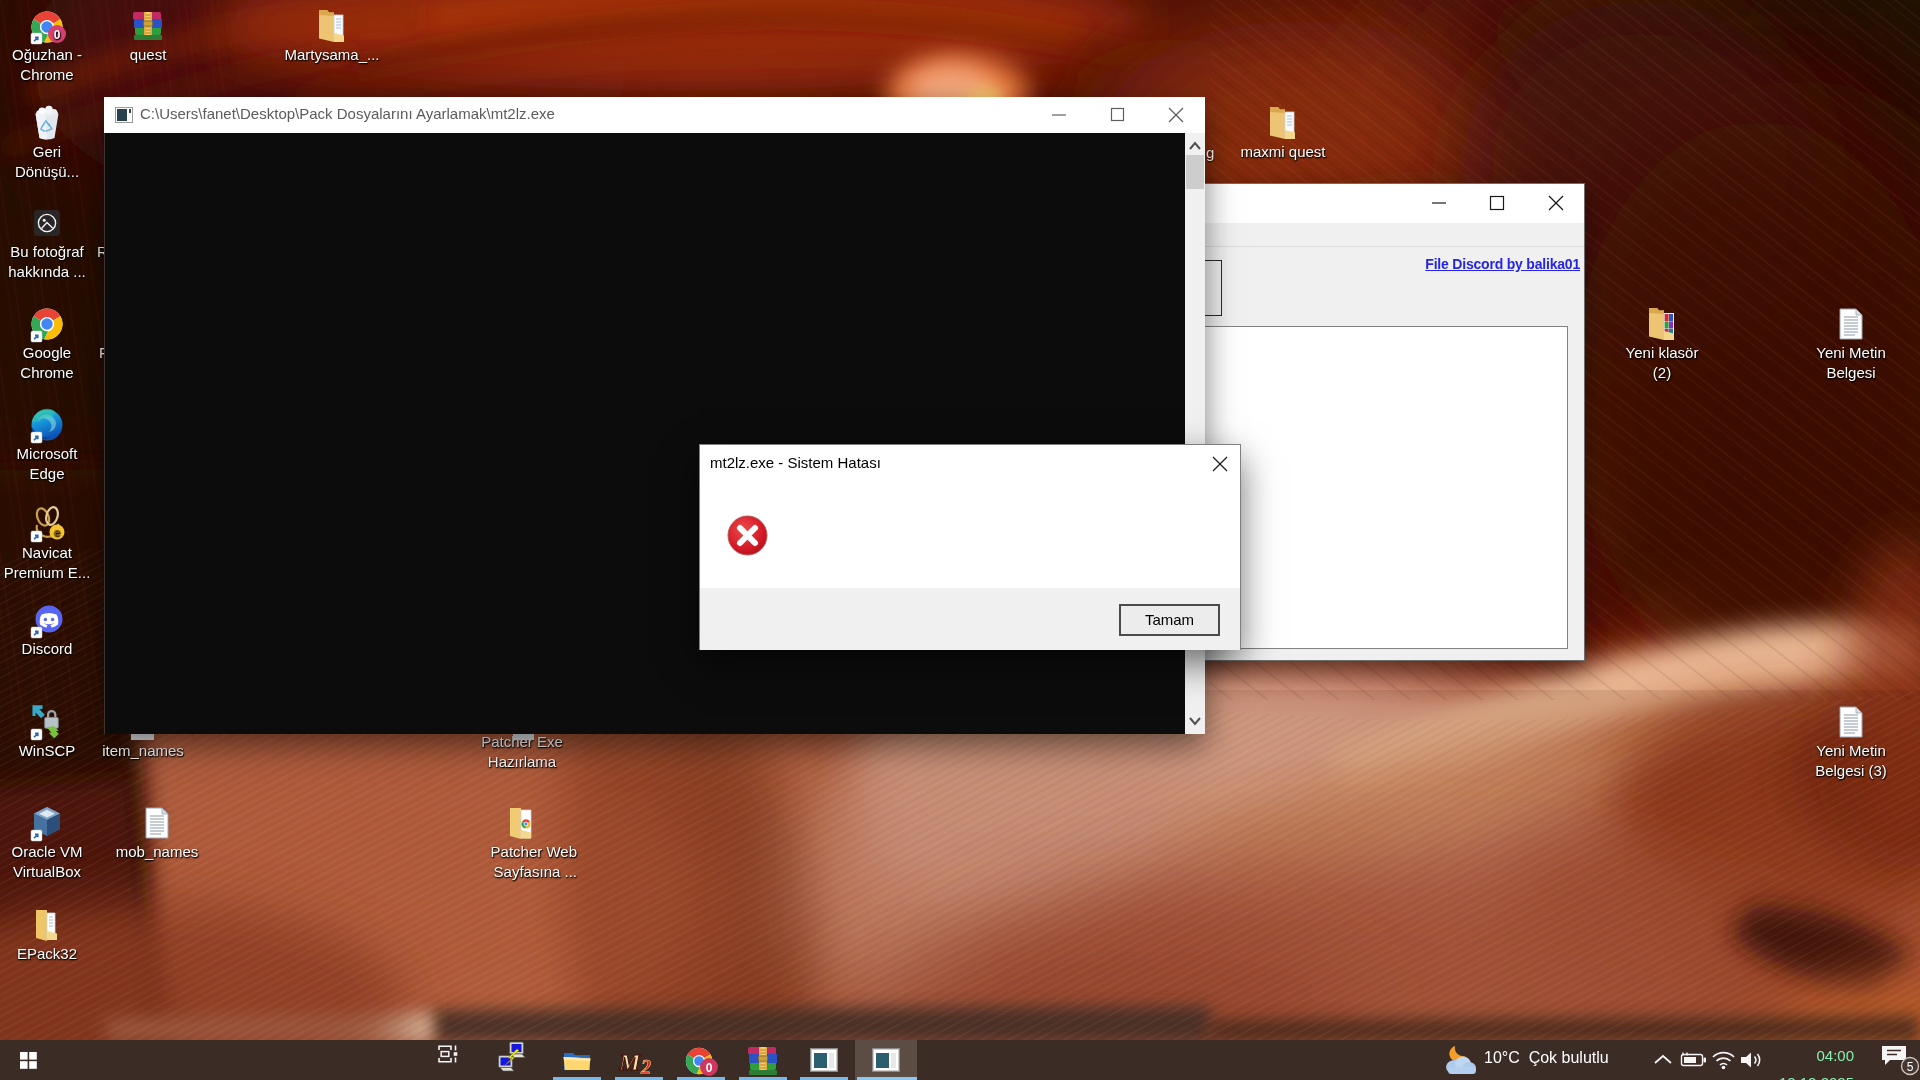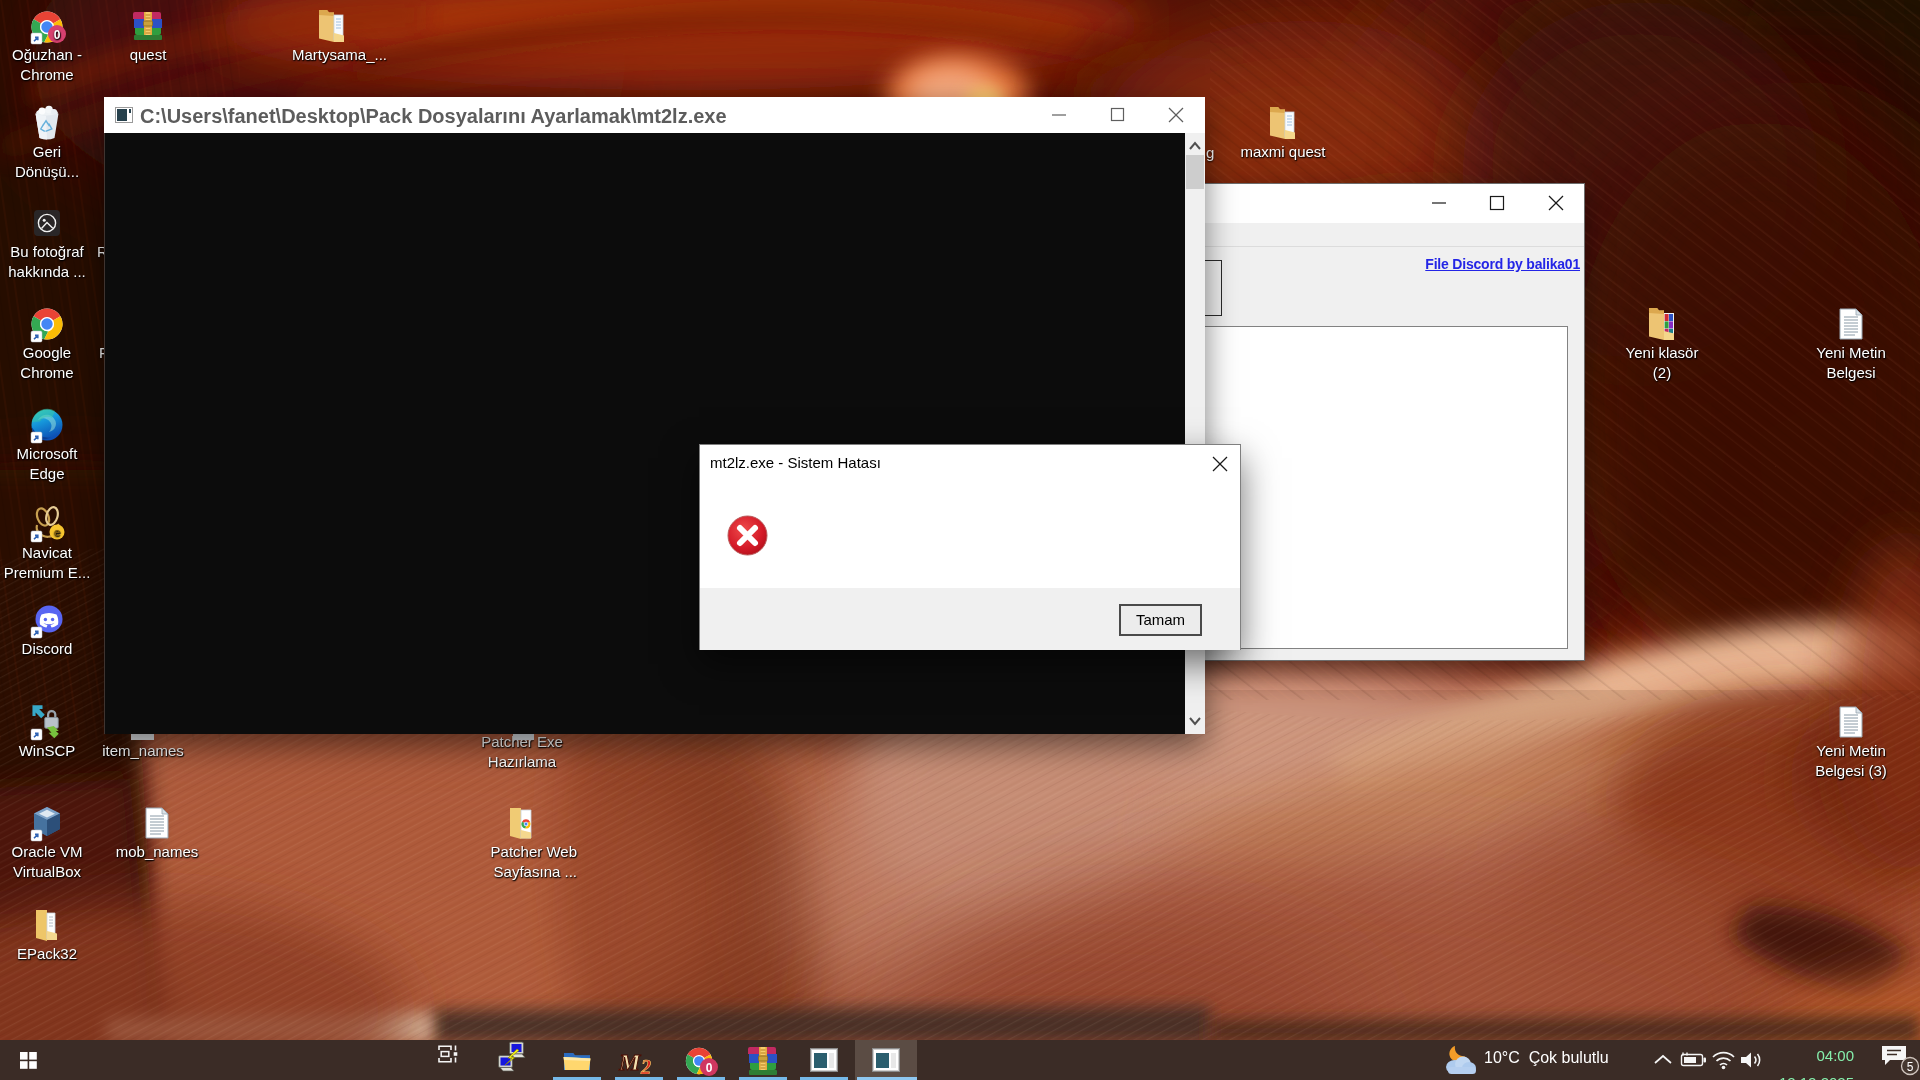--- a/index.html
+++ b/index.html
@@ -311,21 +311,21 @@
 </div>
 
 <div class="icon" style="left:93px; top:7px;">
   <svg width="48" height="38">
       <g transform="translate(24,19)">
         <use href="#winrar28"></use>
       </g>
     </svg>
   quest
 </div>
-<div class="icon" style="left:277px; top:7px;text-align:right;">
+<div class="icon" style="left:277px; top:7px;">
   <svg width="48" height="38">
       <g transform="translate(24,19)">
         <use href="#folder32"></use>
       </g>
     </svg>
   Martysama_...
 </div>
 <div class="icon" style="left:88px; top:703px;">
   <svg width="48" height="38"></svg>
   item_names
@@ -429,21 +429,21 @@
 </div>
 
 <div class="abs" style="left:104px; top:97px; width:1101px; height:637px; z-index:3; background:#0c0c0c; box-shadow:0 12px 30px rgba(0,0,0,.5), inset 1px 0 0 #3f3430, inset -1px 0 0 #3f3430, inset 0 1px 0 #3f3430;">
   <div class="abs" style="left:0;top:0;right:0;height:36px;background:#ffffff;"></div>
 
   <svg class="abs" style="left:11px; top:10px;" width="18" height="16">
     <rect x="0.5" y="0.5" width="17" height="15" fill="#fff" stroke="#9a9a9a"></rect>
     <rect x="2" y="2" width="10" height="12" fill="#27414d"></rect>
     <rect x="14" y="2" width="2" height="4" fill="#27414d"></rect>
   </svg>
-  <div class="abs" style="left:36px; top:8px; font-size:20px; color:#5c5c5c; white-space:nowrap;font-weight:bold;">C:\Users\fanet\Desktop\Pack Dosyalarını Ayarlamak\mt2lz.exe</div>
+  <div class="abs" style="left:36px; top:8px; font-size:15px; color:#5c5c5c; white-space:nowrap;">C:\Users\fanet\Desktop\Pack Dosyalarını Ayarlamak\mt2lz.exe</div>
 
   <svg class="abs" style="left:921px;top:0" width="176" height="36">
     <line x1="27" y1="18" x2="41" y2="18" stroke="#5f5f5f" stroke-width="1.2"></line>
     <rect x="86.5" y="11.5" width="12" height="12" fill="none" stroke="#5f5f5f" stroke-width="1.2"></rect>
     <line x1="144" y1="11" x2="158" y2="25" stroke="#5f5f5f" stroke-width="1.2"></line>
     <line x1="158" y1="11" x2="144" y2="25" stroke="#5f5f5f" stroke-width="1.2"></line>
   </svg>
 
   <div class="abs" style="right:0; top:36px; width:20px; bottom:0; background:#f0f0f0;">
     <svg class="abs" style="left:0;top:0" width="20" height="601">
@@ -466,21 +466,21 @@
       <radialGradient id="redg" cx="0.4" cy="0.35" r="0.8">
         <stop offset="0" stop-color="#ee4b4b"></stop>
         <stop offset="0.6" stop-color="#d41a28"></stop>
         <stop offset="1" stop-color="#a30d16"></stop>
       </radialGradient>
     </defs>
     <circle cx="20.5" cy="20.5" r="19.5" fill="url(#redg)" stroke="#b95b5b" stroke-width="1"></circle>
     <path d="M13 13 L28 28 M28 13 L13 28" stroke="#fff" stroke-width="6" stroke-linecap="round"></path>
   </svg>
   <div class="abs" style="left:0; top:143px; right:0; height:62px; background:#f0f0f0;"></div>
-  <div class="abs" style="left:419px; top:159px; width:83px; height:32px; background:#ececec; border:2px solid #4a4a4a; text-align:center; line-height:28px;">Tamam</div>
+  <div class="abs" style="left:419px; top:159px; width:101px; height:32px; background:#ececec; border:2px solid #4a4a4a; text-align:center; line-height:28px;">Tamam</div>
 </div>
 
 <div class="abs" style="left:0; top:1040px; width:1920px; height:40px; background:#3b2c26; z-index:5;">
 
   <svg class="abs" style="left:20px;top:12px" width="17" height="17">
     <rect x="0" y="0" width="7.6" height="7.6" fill="#fff"></rect>
     <rect x="9.2" y="0" width="7.6" height="7.6" fill="#fff"></rect>
     <rect x="0" y="9.2" width="7.6" height="7.6" fill="#fff"></rect>
     <rect x="9.2" y="9.2" width="7.6" height="7.6" fill="#fff"></rect>
   </svg>

